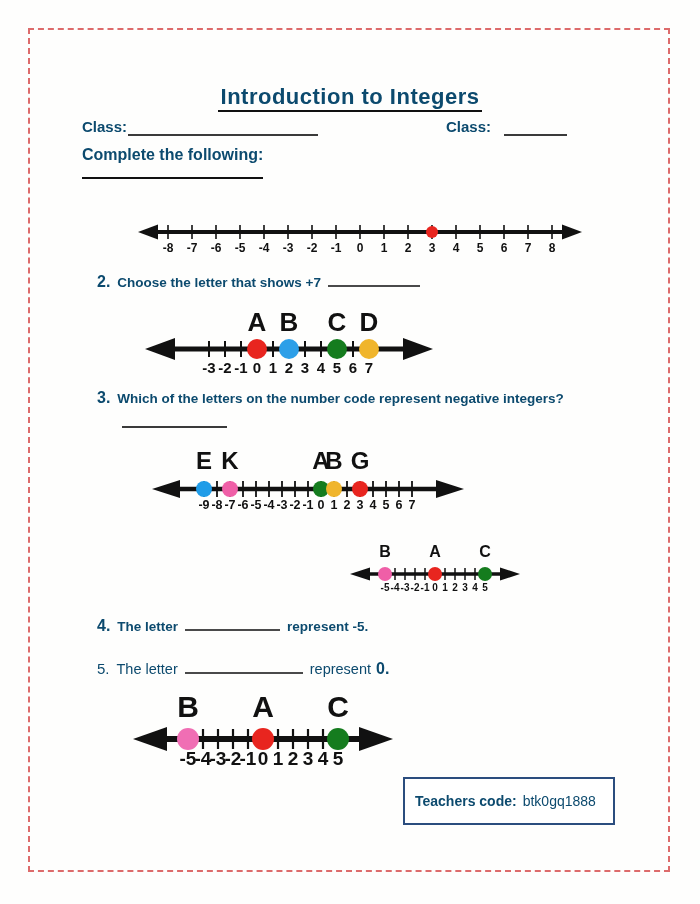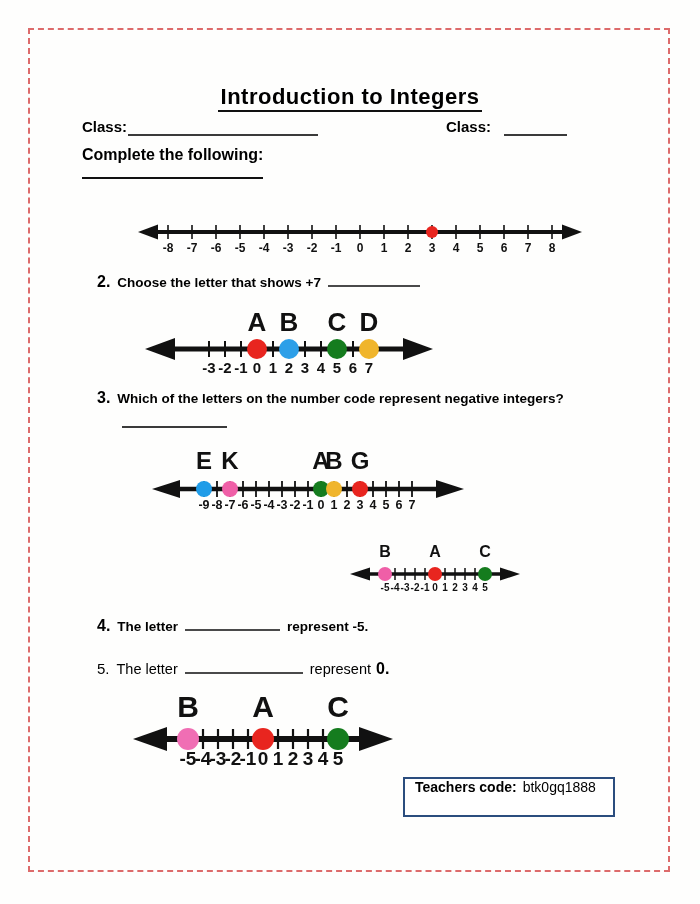--- a/index.html
+++ b/index.html
@@ -1,17 +1,17 @@
 <!DOCTYPE html>
 <html><head>
 <meta charset="utf-8">
 <style>
   html,body{margin:0;padding:0;background:#ffffff;}
   .sheet{position:relative;width:700px;height:904px;background:#fefefdl;background:#fefefd;
-         font-family:"Liberation Sans",sans-serif;color:#000000;overflow:hidden;}
+         font-family:"Liberation Sans",sans-serif;color:#0c4a6e;overflow:hidden;}
   .frame{position:absolute;left:28px;top:28px;width:642px;height:844px;box-sizing:border-box;
          border:2px dashed #dd6b6b;pointer-events:none;}
   .title{position:absolute;top:84px;left:0;width:100%;text-align:center;
          font-size:22px;font-weight:bold;letter-spacing:.5px;}
   .title .underline{border-bottom:2.5px solid #111;padding:0 3px 1px 3px;}
   .field-label{position:absolute;font-weight:bold;font-size:15px;}
   #name-label{left:82px;top:118px;}
   #class-label{left:446px;top:118px;}
   .blankline{position:absolute;border-bottom:2px solid #3a3a3a;height:14px;}
   #name-blank{left:128px;top:120px;width:190px;}
@@ -31,22 +31,22 @@
   #q5-row .qnum{font-size:15px;font-weight:normal;}
   #q5-row .blank{width:118px;}
   #q5-value{font-weight:bold;font-size:16px;margin-left:5px;}
   .numberline{position:absolute;}
   #nl1{left:138px;top:214px;}
   #nl2{left:145px;top:303px;}
   #nl3{left:152px;top:445px;}
   #nl4{left:350px;top:539px;}
   #nl5{left:133px;top:685px;}
   svg text{font-family:"Liberation Sans",sans-serif;}
-  #code-box{position:absolute;left:403px;top:777px;width:212px;height:40px;box-sizing:border-box;
-            border:2px solid #2b4d7e;background:#ffffff;display:flex;align-items:flex-start;
+  #code-box{position:absolute;left:403px;top:777px;width:212px;height:48px;box-sizing:border-box;
+            border:2px solid #2b4d7e;background:#ffffff;display:flex;align-items:center;
             padding-left:10px;gap:6px;}
   .code-label{font-weight:bold;font-size:14px;}
   .code-value{font-size:14px;}
 </style>
 </head>
 <body>
 
 <div class="sheet">
   <div class="frame"></div>
 

